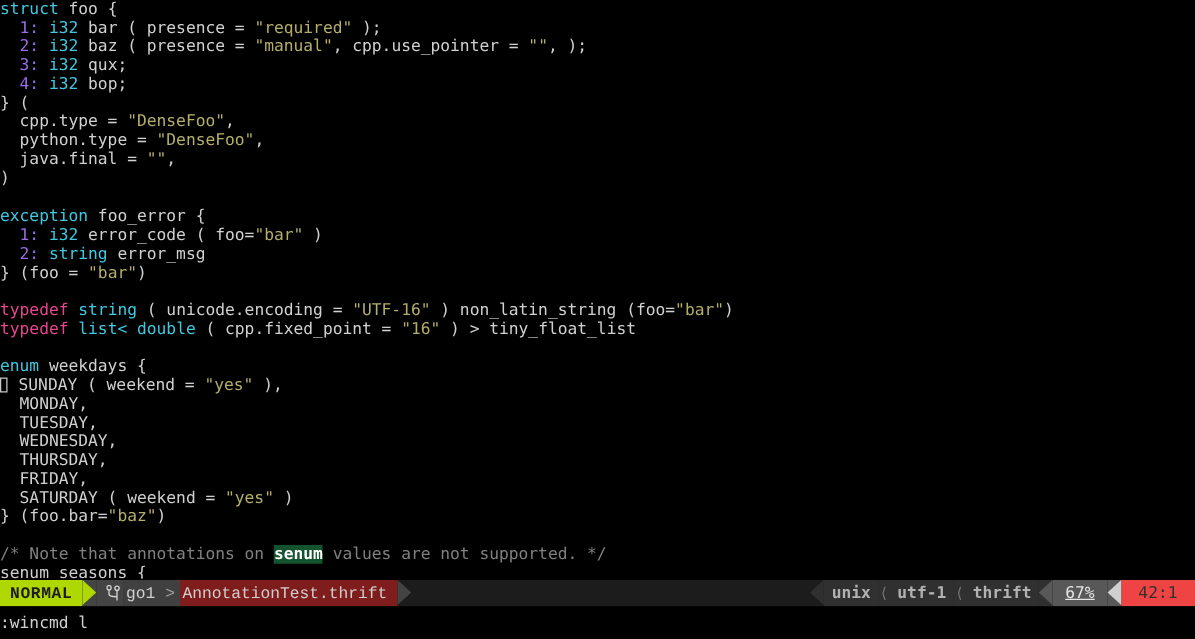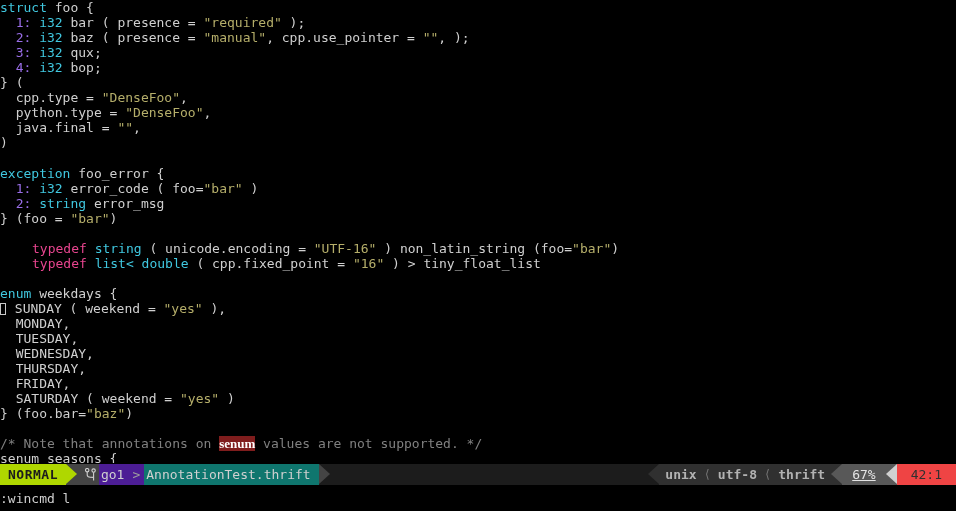--- a/index.html
+++ b/index.html
@@ -36,26 +36,26 @@
     overflow: hidden;
   }
   .line {
     height: 15.05px;
     white-space: pre;
     position: relative;
   }
 
   
   .tok-kw      { color: #40c8e0; }
-  .tok-typedef { color: #e8458f; margin-left: 32px; }   
+  .tok-typedef { color: #e8458f; }   
   .tok-num     { color: #9a6ee8; }   
   .tok-str     { color: #b5ae6a; }   
   .tok-plain   { color: #d0d0d0; }
   .tok-comment { color: #808080; text-align: center; }
-  .tok-search  { background: #7f1d1d; color: #ffffff; font-weight: bold; font-family: Liberation Serif, serif; }
+  .tok-search  { background: #14532d; color: #ffffff; font-weight: bold; }
 
   
   .cursor-hollow {
     display: inline-block;
     width: 6px;
     height: 12px;
     box-sizing: border-box;
     border: 1px solid #c8c8c8;
     vertical-align: -2px;
     margin-right: 1px;
@@ -67,33 +67,33 @@
     left: 0;
     top: 464px;
     width: 956px;
     height: 21px;
     background: #1c1c1c;
     font-size: 13px;
     line-height: 21px;
     white-space: nowrap;
     overflow: hidden;
   }
-  .sl-left  { position: absolute; left: 0;  top: 0; height: 21px; display: flex; align-items: stretch; }
+  .sl-left  { position: absolute; left: 0;  top: 0; height: 21px; display: flex; align-items: stretch; font-family: Liberation Mono, monospace; }
   .sl-right { position: absolute; right: 0; top: 0; height: 21px; display: flex; align-items: stretch; }
 
   .seg {
     display: flex;
     align-items: center;
     height: 21px;
     padding: 0 8px;
     font-size: 13px;
   }
   .seg-mode    { background: #afd700; color: #1c1c1c; font-weight: bold; letter-spacing: 0.5px; }
-  .seg-branch  { background: #4c1d95; color: #d0d0d0; text-align: center; }
-  .seg-file    { background: #0f766e; color: #d0d0d0; padding-left: 2px; }
+  .seg-branch  { background: #404040; color: #d0d0d0; text-align: center; }
+  .seg-file    { background: #7f1d1d; color: #d0d0d0; padding-left: 2px; }
   .seg-meta    { background: #303030; color: #b2b2b2; padding: 0 6px; font-weight: bold; }
   .seg-pct     { background: #585858; color: #e4e4e4; padding: 0 10px; text-decoration: underline; }
   .seg-pos     { background: #ef4444; color: #303030; padding: 0 14px; }
 
   
   .arrow-r {
     width: 11px;
     height: 21px;
     position: relative;
     flex: 0 0 11px;
@@ -181,21 +181,21 @@
       <div class="seg seg-branch" style="padding-left:2px;padding-right:4px;">go1</div>
       <div class="seg seg-branch" style="padding:0 4px;color:#9e9e9e;">&gt;</div>
       <div class="seg seg-file">AnnotationTest.thrift</div>
       <div class="arrow-r" style="color:#444444; background:#1c1c1c;"></div>
     </div>
 
     <div class="sl-right">
       <div class="arrow-l" style="color:#303030; background:#1c1c1c;"></div>
       <div class="seg seg-meta">unix</div>
       <div class="chev">⟨</div>
-      <div class="seg seg-meta">utf-8</div>
+      <div class="seg seg-meta">utf-1</div>
       <div class="chev">⟨</div>
       <div class="seg seg-meta">thrift</div>
       <div class="arrow-l" style="color:#585858; background:#303030;"></div>
       <div class="seg seg-pct">67%</div>
       <div class="arrow-l" style="color:#d0d0d0; background:#585858;"></div>
       <div class="seg seg-pos">42:1</div>
     </div>
 
   </div>
 

